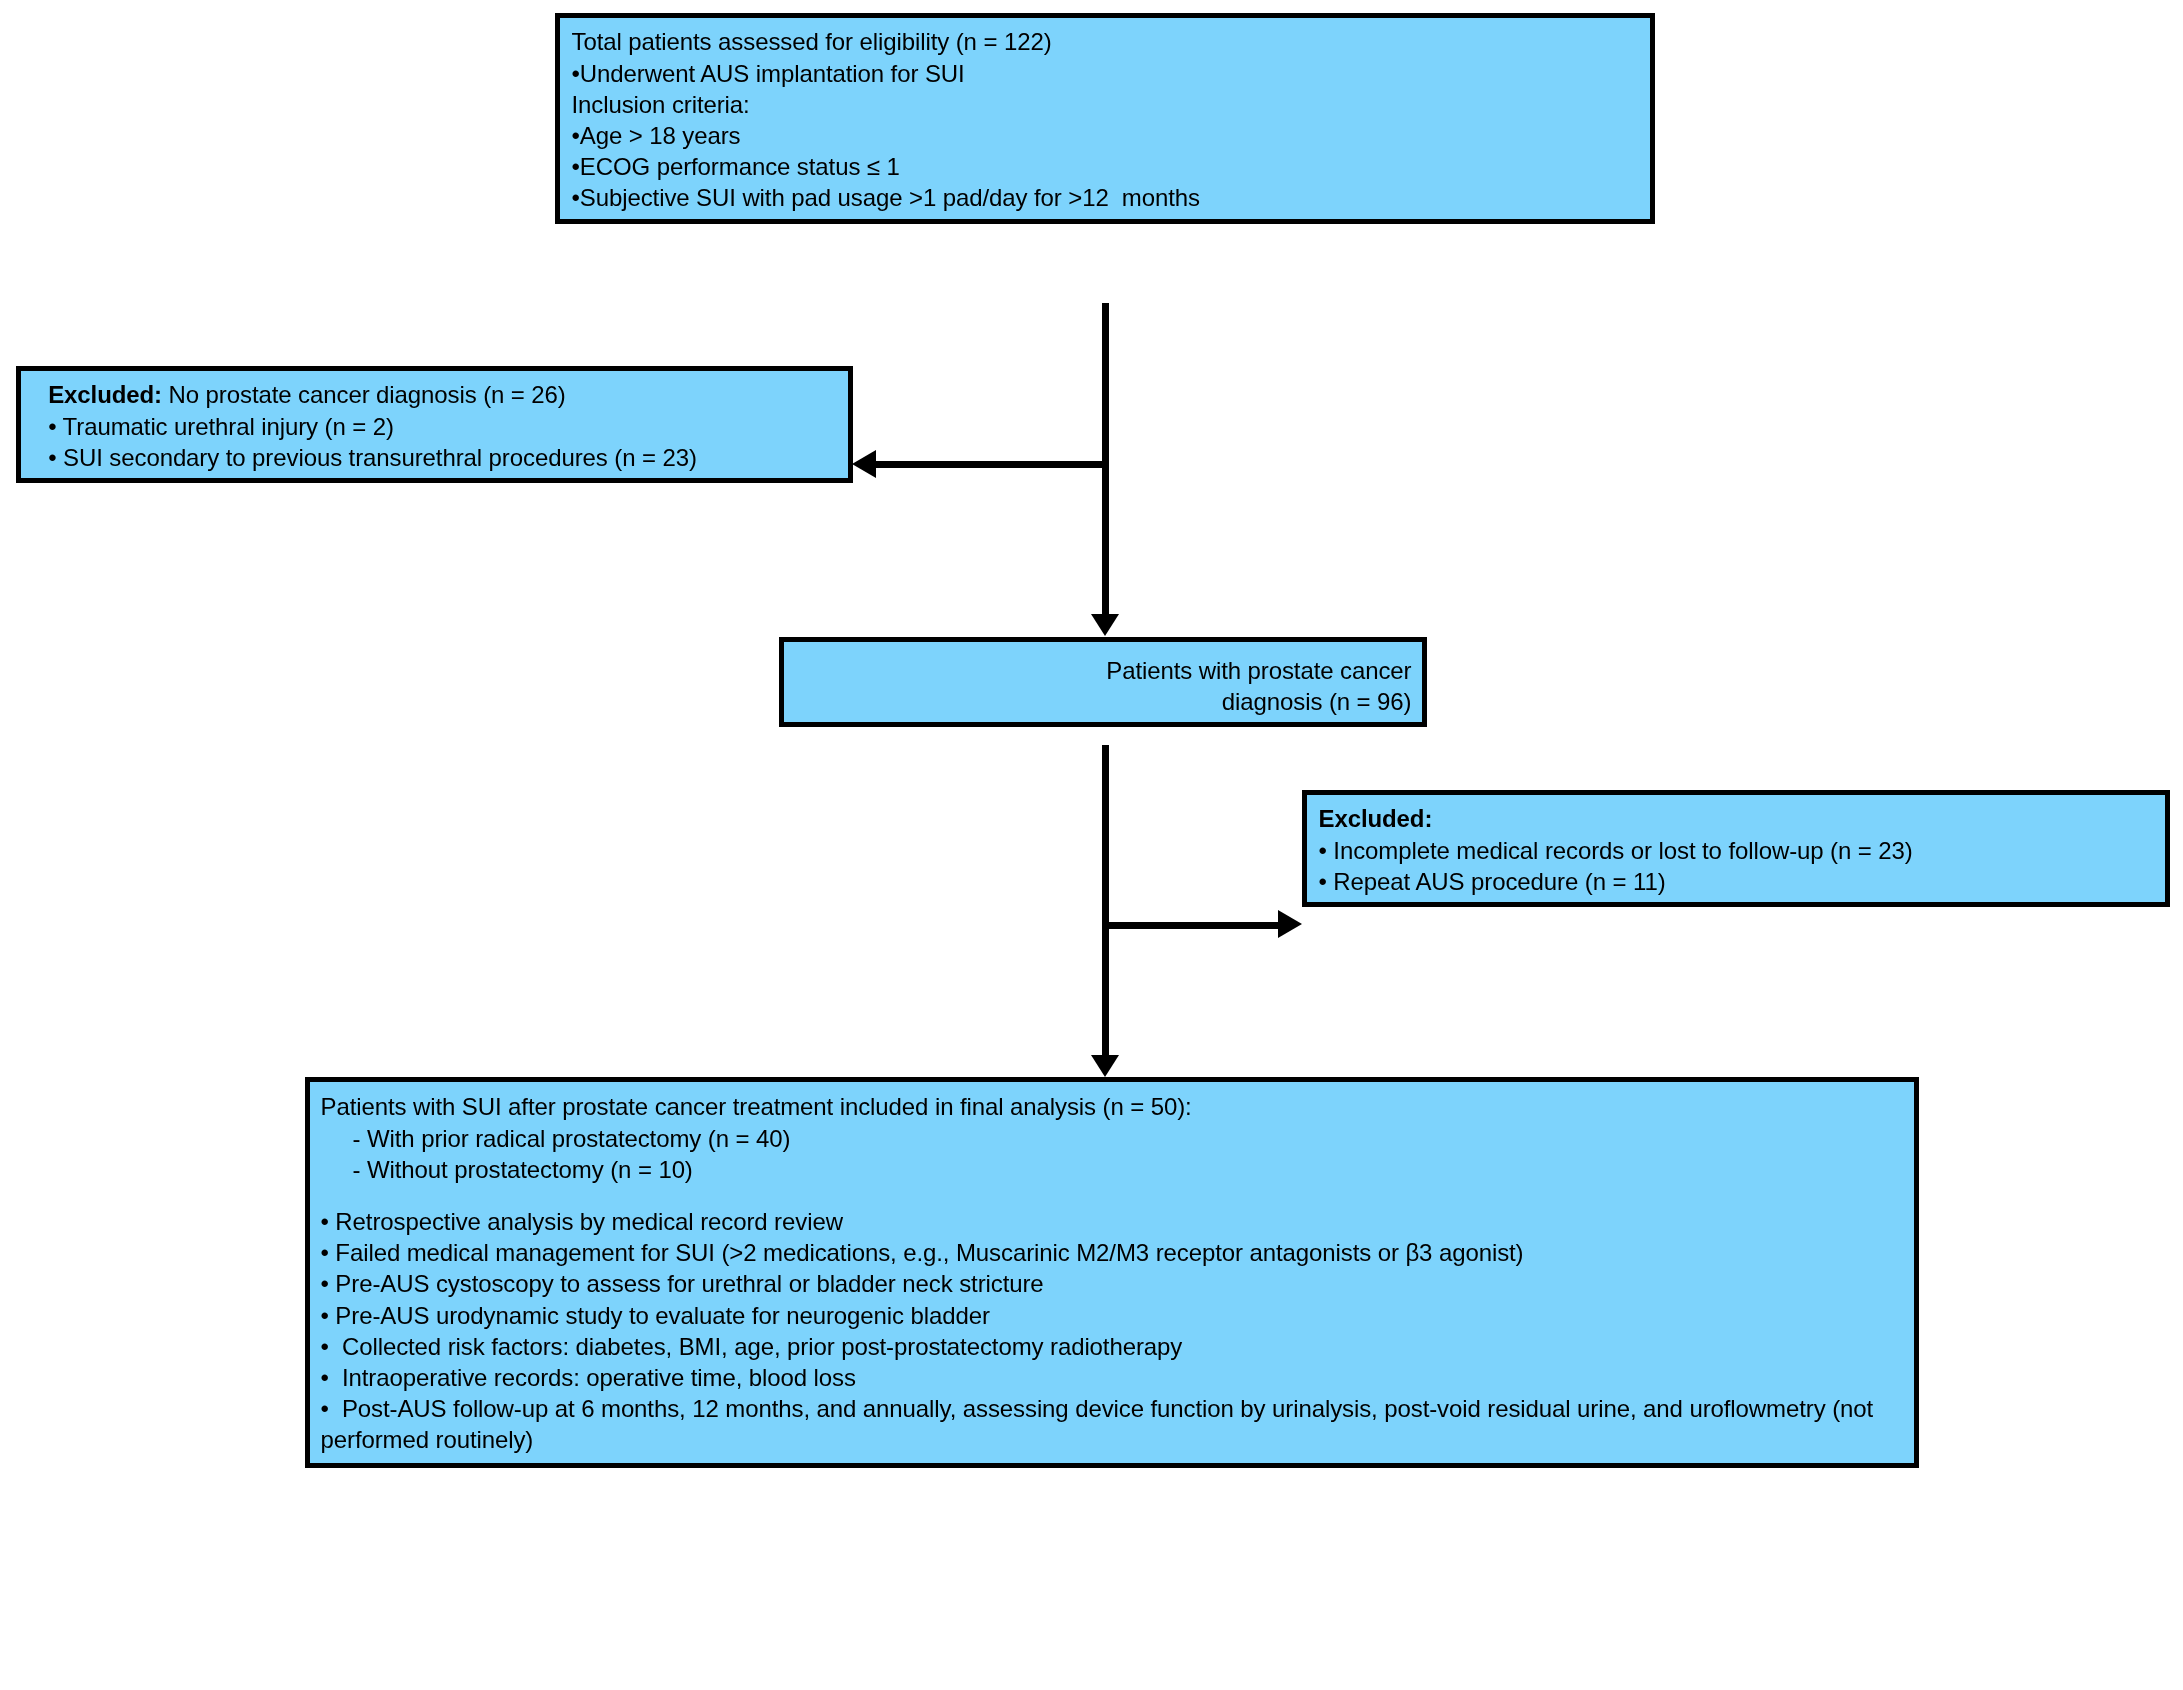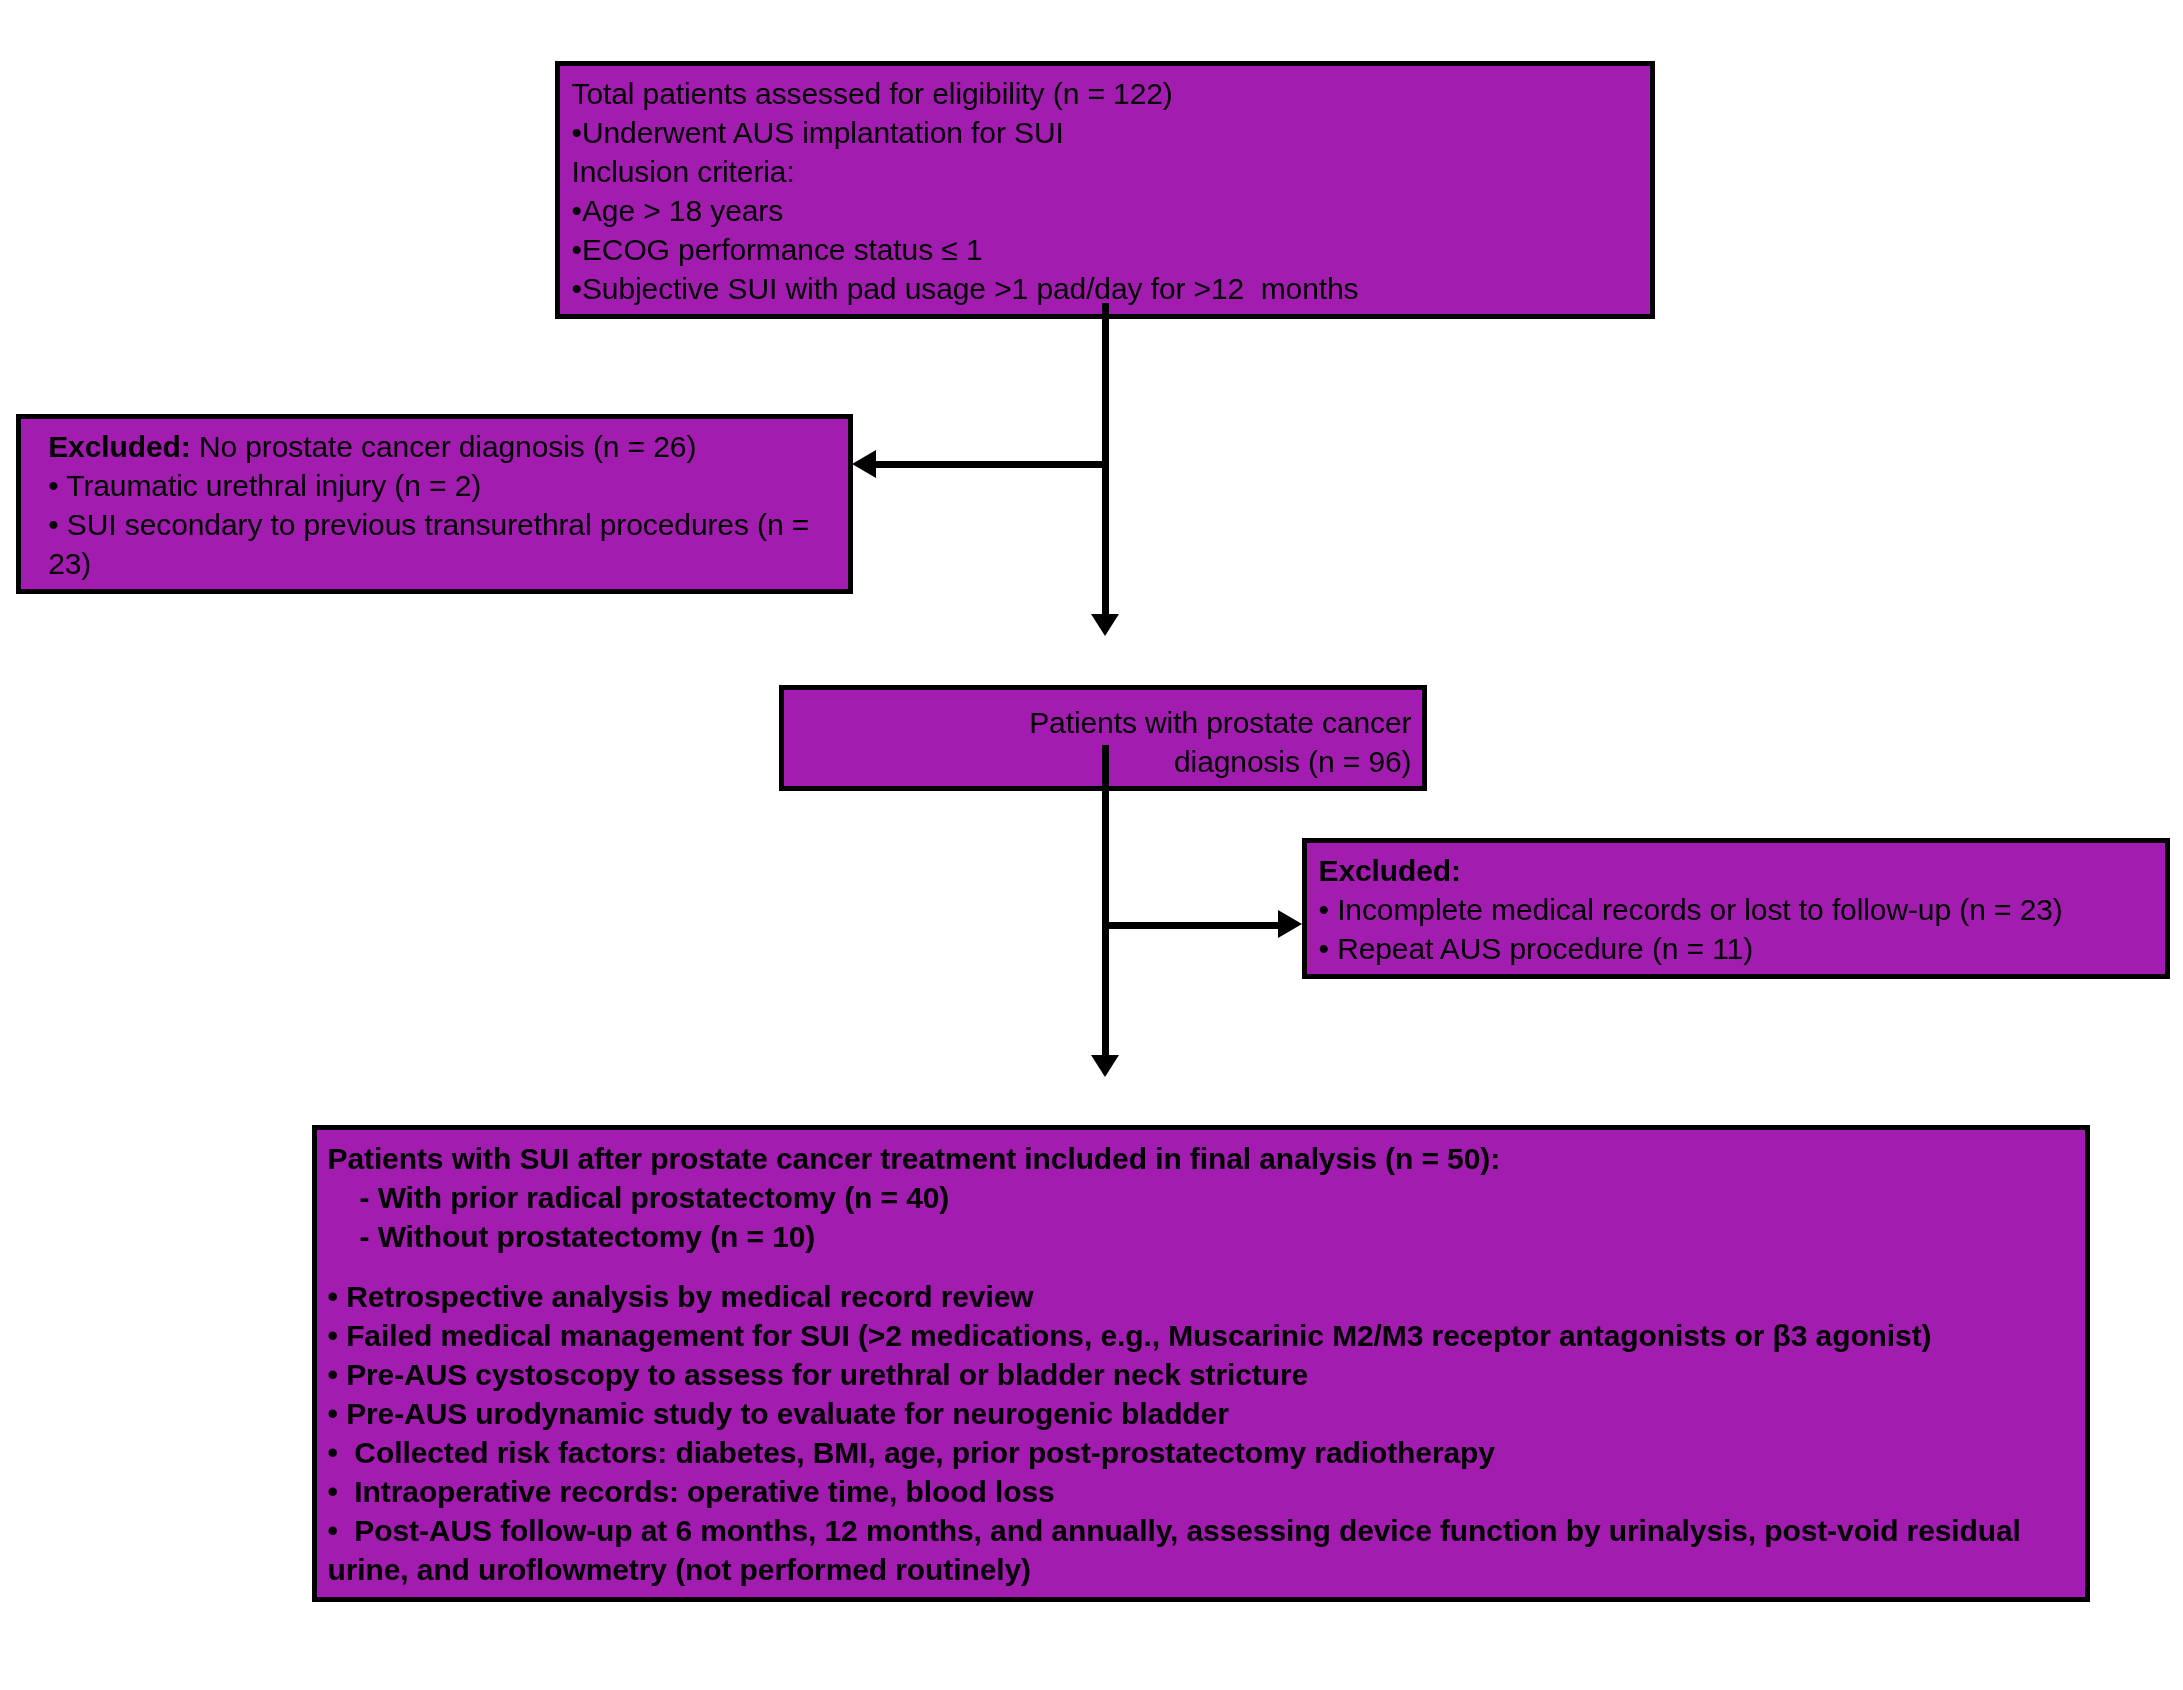--- a/index.html
+++ b/index.html
@@ -6,27 +6,26 @@
   body{
     width:2183px;height:1691px;position:relative;overflow:hidden;
     font-family:"Liberation Sans", sans-serif;
     color:#000000;
     -webkit-font-smoothing:antialiased;
   }
   #stage{position:absolute;left:0;top:0;width:2183px;height:1691px;}
 
   .box{
     position:absolute;
-    background:#a21caf;
+    background:#7dd3fc;
     border:5.8px solid #000000;
     box-sizing:border-box;
-    font-size:30px;
+    font-size:24px;
     line-height:1.30;
     letter-spacing:-0.1px;
-    margin-top:48px;
   }
   .box .pad{padding:8.4px 10.5px 5.2px 11.5px;}
 
   .line{position:absolute;background:#000000;}
   .vline{width:6.8px;}
   .hline{height:6.8px;}
 
   .arrow{position:absolute;width:0;height:0;}
   .arrow-down{
     border-left:14.6px solid transparent;
@@ -49,21 +48,21 @@
   .center{text-align:center;}
   .indent1{padding-left:32px;}
   .spacer{display:block;height:21px;}
 
   
   #box-eligibility{left:555px;top:13px;width:1100px;height:100px;height:auto;min-height:100px;}
   #box-eligibility{left:555px;top:13px;width:1100px;}
   #box-excluded-no-pc{left:15.7px;top:366px;width:837px;padding-left:16px;}
   #box-prostate-cancer{left:779px;top:637px;width:648px;}
   #box-excluded-followup{left:1302px;top:790px;width:868px;}
-  #box-final-analysis{left:312px;top:1077px;width:1778px;font-weight:bold;}
+  #box-final-analysis{left:305px;top:1077px;width:1614px;}
 </style>
 </head>
 <body>
 
 <div id="stage">
 
   <div class="box" id="box-eligibility">
     <div class="pad">
       <span class="ln">Total patients assessed for eligibility (n = 122)</span>
       <span class="ln">•Underwent AUS implantation for SUI</span>

